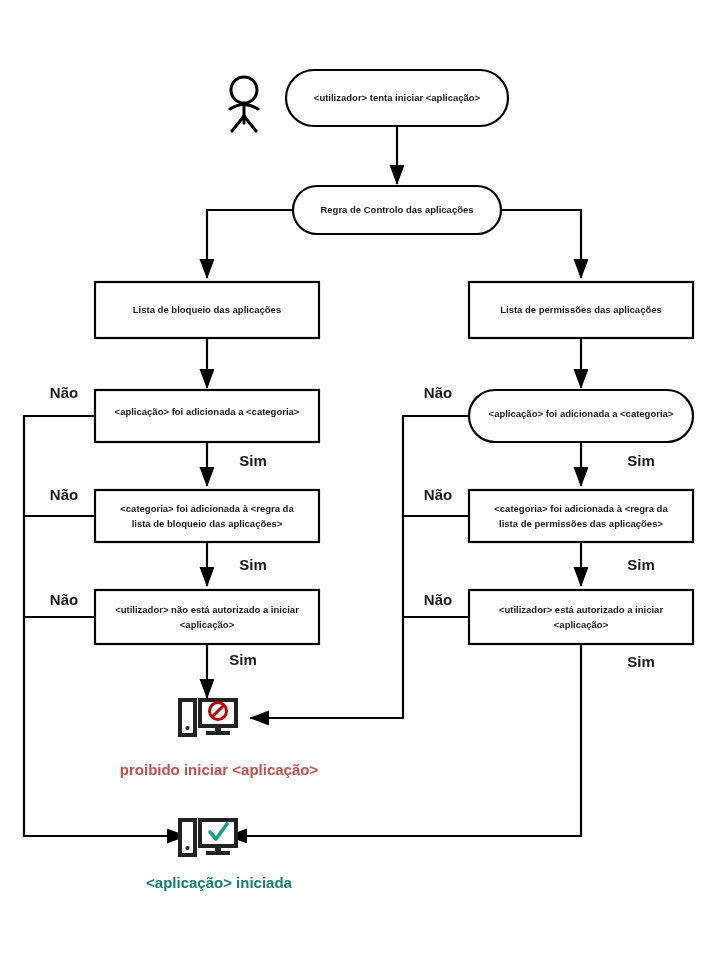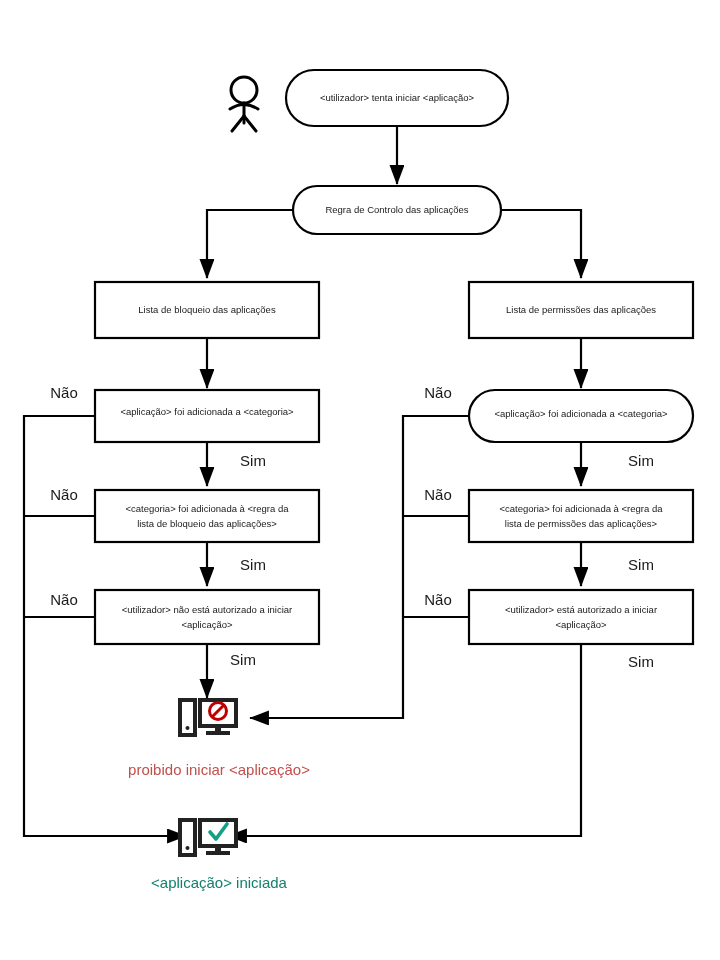--- a/index.html
+++ b/index.html
@@ -12,20 +12,21 @@
     width: 720px;
     height: 960px;
     font-family: "Liberation Sans", sans-serif;
     color: #1a1a1a;
     overflow: hidden;
   }
   #diagram-root {
     position: relative;
     width: 680px;
     height: 960px;
+    font-weight: bold;
   }
   svg.flow-canvas {
     position: absolute;
     left: 0;
     top: 0;
     width: 720px;
     height: 960px;
   }
   .node-text {
     font-family: "Liberation Sans", sans-serif;

